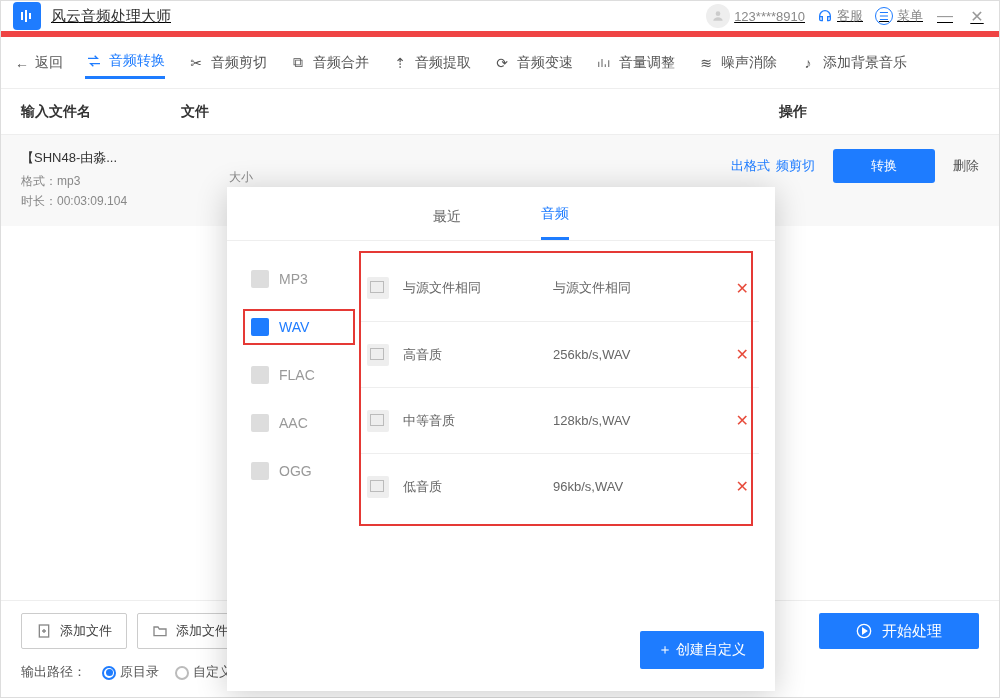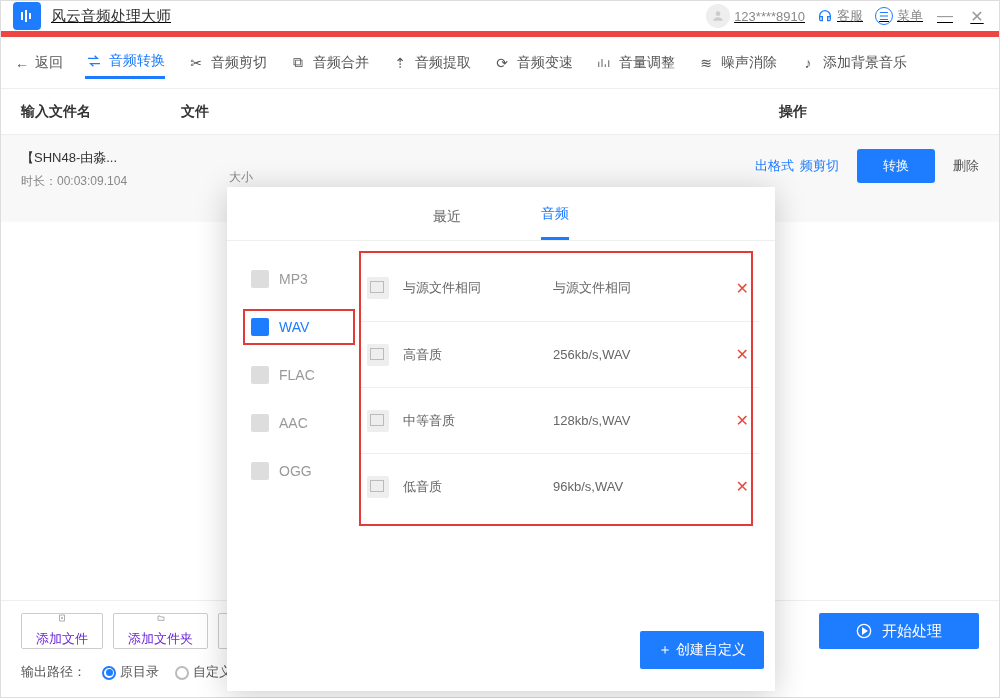--- a/index.html
+++ b/index.html
@@ -29,27 +29,27 @@
   .col2 { width: 160px; }
   .col3 { flex:1; }
   .col4 { width: 200px; text-align:left; }
 
   
   .trow { display:flex; padding:14px 20px; background:#f8f8f8; font-size:12px; color:#666; align-items:flex-start;gap:48px;}
   .trow .f-name { color:#333; font-size:13px; margin-bottom:4px; display:block;}
   .file-meta div { line-height:1.7; color:#888; }
   .right-ops { margin-left:auto; display:flex; align-items:center; gap:18px; }
   .right-col { display:flex; gap:6px; font-size:13px; color:#1e7cff; }
-  .convert-btn { background:#1e7cff; color:#fff; width:78px; height:34px; border:none; border-radius:3px; font-size:13px; cursor:pointer;}
+  .convert-btn { background:#1e7cff; color:#fff; width:102px; height:34px; border:none; border-radius:3px; font-size:13px; cursor:pointer;}
   .del-link { color:#555; font-size:13px; cursor:pointer; }
 
   
   .bottom { margin-top:auto; padding:12px 20px 16px; border-top:1px solid #eee; }
   .btm-row1 { display:flex; align-items:center; gap:10px; margin-bottom:14px;}
-  .btm-btn { height:36px; border:1px solid #ccc; background:#fff; padding:0 14px; display:flex; align-items:center; gap:8px; font-size:13px; color:#6d28d9; cursor:pointer; border-radius:2px;flex-direction:column;}
+  .btm-btn { height:36px; border:1px solid #ccc; background:#fff; padding:0 14px; display:flex; align-items:center; gap:8px; font-size:13px; color:#404040; cursor:pointer; border-radius:2px;}
   .fmt-select { height:32px; width:90px; border:1px solid #ccc; display:flex; align-items:center; justify-content:space-between; padding:0 10px; font-size:13px; color:#555; cursor:pointer;}
   .start-btn { margin-left:auto; height:36px; width:160px; background:#1e7cff; color:#ffffff; border:none; font-size:15px; display:flex; align-items:center; justify-content:center; gap:10px; cursor:pointer; border-radius:2px;}
   .btm-row2 { display:flex; align-items:center; gap:16px; font-size:13px; color:#555;}
   .radio { width:14px; height:14px; border-radius:50%; border:2px solid #bbb; display:inline-block; vertical-align:middle; margin-right:4px; position:relative;}
   .radio.checked { border-color:#1e7cff; }
   .radio.checked::after { content:''; width:7px; height:7px; background:#1e7cff; border-radius:50%; position:absolute; top:1.5px; left:1.5px;}
 
   
   .dropdown { position:absolute; top:98px; left:226px; width:548px; height:504px; background:#fff; box-shadow:0 4px 30px rgba(0,0,0,.2); z-index:10; display:flex; flex-direction:column;}
   .dd-tabs { height:54px; display:flex; align-items:flex-end; justify-content:center; gap:80px; border-bottom:1px solid #eee;}
@@ -169,20 +169,21 @@
     <div class="thead">
       <div class="col1">输入文件名</div>
       <div class="col2">文件</div>
       <div class="col3"></div>
       <div class="col4">操作</div>
     </div>
 
     <div class="trow">
       <div class="col1 file-meta">
         <span class="f-name">【SHN48-由淼...</span>
+        <div><span>格式：</span><span>mp3</span></div>
         <div><span>时长：</span><span>00:03:09.104</span></div>
       </div>
       <div class="file-meta" style="width:60px;">
         <div style="margin-top:18px">大小</div>
         <div>质量</div>
       </div>
       <div class="right-ops">
         <div class="right-col">
           <span>出格式</span>
           <span>频剪切</span>

